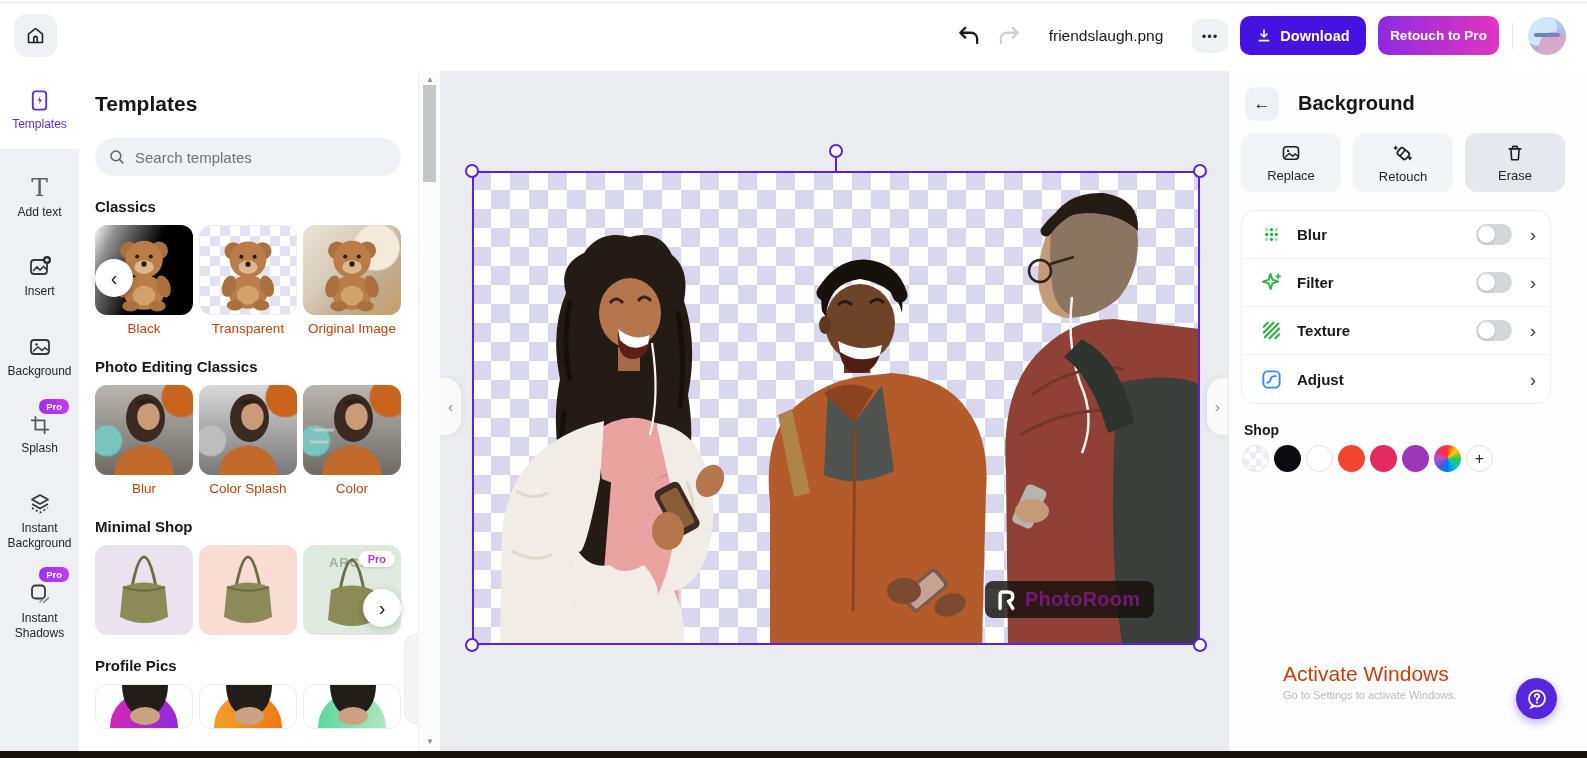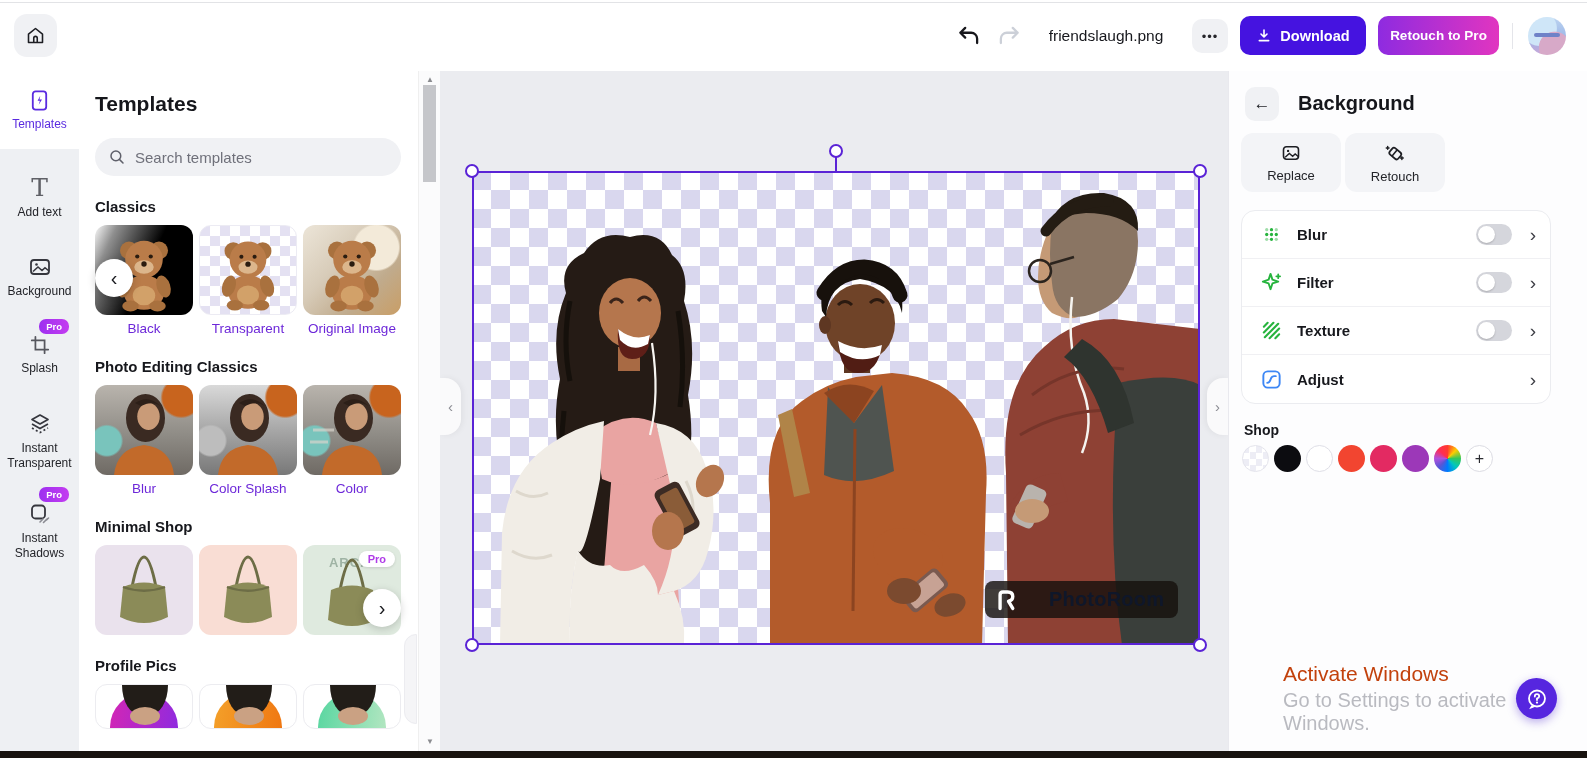--- a/index.html
+++ b/index.html
@@ -43,21 +43,21 @@
   .tpanel{position:absolute;top:71px;left:79px;width:339px;height:687px;background:#fff;z-index:15;overflow:hidden;}
   .tpanel-inner{position:absolute;left:16px;top:0;width:307px;}
   .tpanel h1{font-size:21px;font-weight:800;color:#15161b;margin-top:21px;}
   .search-box{margin-top:22px;width:306px;height:38px;background:#f0f1f4;border-radius:19px;display:flex;align-items:center;padding:0 13px;gap:9px;}
   .search-box input{border:none;background:transparent;outline:none;font-size:15px;color:#30313a;width:240px;font-family:"Liberation Sans",sans-serif;}
   .search-box input::placeholder{color:#6f707a;}
   .sec-title{font-size:15px;font-weight:800;color:#17181d;margin-top:22px;}
   .thumb-row{display:flex;gap:6px;margin-top:10px;}
   .thumb{width:98px;height:90px;border-radius:12px;overflow:hidden;position:relative;cursor:pointer;flex:none;}
   .thumb-labels{display:flex;gap:6px;margin-top:6px;}
-  .thumb-labels span{width:98px;text-align:center;font-size:13.5px;color:#6d28d9;}
+  .thumb-labels span{width:98px;text-align:center;font-size:13.5px;color:#c2410c;}
   .t-black{background:linear-gradient(115deg,#fafafa 0%,#8f8f8f 16%,#000 52%);}
   .t-checker{background:conic-gradient(#ffffff 0deg 90deg,#e4e1f2 90deg 180deg,#ffffff 180deg 270deg,#e4e1f2 270deg) 0 0/20px 20px;border:1px solid #ecebf3;}
   .t-room{background:radial-gradient(circle at 75% 25%,#f3ead9 0 22%,transparent 24%),linear-gradient(135deg,#ece5d8 0%,#d7cbb8 40%,#c0ab8d 70%,#c99e66 100%);}
   .t-city-blur{background:radial-gradient(circle at 12% 62%,#79c4bc 0 14%,transparent 16%),radial-gradient(circle at 88% 14%,#c8641e 0 16%,transparent 18%),linear-gradient(180deg,#b9b4ad 0%,#8f8c86 55%,#6f6a64 100%);}
   .t-city-gray{background:radial-gradient(circle at 12% 62%,#bdbdbd 0 14%,transparent 16%),radial-gradient(circle at 88% 14%,#c8641e 0 16%,transparent 18%),linear-gradient(180deg,#d9d9d9 0%,#a2a2a2 55%,#787878 100%);}
   .t-bag1{background:#eae2ed;} .t-bag2{background:#f9ddd4;} .t-bag3{background:#dfeadf;}
   .bag-text{position:absolute;top:10px;left:0;width:100%;text-align:center;font-weight:800;font-size:13px;color:#9fb3a4;letter-spacing:1px;}
   .card-pro{position:absolute;top:6px;right:6px;background:#fff;border-radius:10px;font-size:11px;font-weight:bold;padding:2px 9px;color:#b03ce8;box-shadow:0 1px 3px rgba(0,0,0,.12);}
   .thumb svg{position:absolute;inset:0;width:100%;height:100%;}
   .carousel-btn{position:absolute;width:38px;height:38px;border-radius:50%;background:#fff;box-shadow:0 2px 8px rgba(0,0,0,.18);display:flex;align-items:center;justify-content:center;font-size:20px;color:#17181d;cursor:pointer;z-index:5;}
@@ -83,44 +83,44 @@
   .flap-r{right:0;border-radius:16px 0 0 16px;box-shadow:-2px 0 6px rgba(0,0,0,.05);}
   .selwrap{position:absolute;left:32px;top:100px;width:728px;height:474px;}
   .checker{position:absolute;inset:0;background:conic-gradient(#ffffff 0deg 90deg,#d9d7ee 90deg 180deg,#ffffff 180deg 270deg,#d9d7ee 270deg) 0 0/38px 38px;}
   .people{position:absolute;inset:0;width:100%;height:100%;}
   .selborder{position:absolute;inset:0;border:2px solid #5a23d6;cursor:move;}
   .handle{position:absolute;width:14px;height:14px;border-radius:50%;background:#fff;border:2px solid #5a23d6;z-index:4;cursor:pointer;}
   .h-tl{left:-7px;top:-7px;} .h-tr{right:-7px;top:-7px;} .h-bl{left:-7px;bottom:-7px;} .h-br{right:-7px;bottom:-7px;}
   .h-rot{left:calc(50% - 7px);top:-27px;}
   .rot-stem{position:absolute;left:calc(50% - 1px);top:-14px;width:2px;height:14px;background:#5a23d6;}
   .wmark{position:absolute;left:513px;top:410px;height:37px;padding:0 14px 0 10px;background:rgba(22,17,14,.82);border-radius:8px;display:flex;align-items:center;gap:8px;cursor:pointer;}
-  .wmark span{color:#0f172a;font-weight:bold;font-size:20px;letter-spacing:.2px;margin-left:24px;}
+  .wmark span{color:#701a75;font-weight:bold;font-size:20px;letter-spacing:.2px;}
 
   
   .rpanel{position:absolute;top:71px;left:1228px;width:359px;height:687px;background:#fdfdfe;border-left:1px solid #e9e9ee;z-index:20;}
   .back-btn{position:absolute;left:16px;top:16px;width:34px;height:34px;border-radius:10px;background:#f0f1f4;display:flex;align-items:center;justify-content:center;font-size:17px;color:#1d1e23;cursor:pointer;}
   .rtitle{position:absolute;left:69px;top:21px;font-size:20px;font-weight:800;color:#15161b;}
-  .actions{position:absolute;left:12px;top:62px;display:flex;gap:4px;}
+  .actions{position:absolute;left:12px;top:62px;display:flex;gap:12px;}
   .action-btn{width:100px;height:59px;border-radius:12px;background:#f3f4f7;display:flex;flex-direction:column;align-items:center;justify-content:center;gap:5px;cursor:pointer;}
   .action-btn.active{background:#e7e8ed;}
   .action-btn span{font-size:13px;color:#232429;}
   .opts-card{position:absolute;left:12px;top:139px;width:310px;border:1px solid #ebecf0;border-radius:14px;background:#fff;overflow:hidden;}
   .opt-row{height:48px;display:flex;align-items:center;padding:0 14px 0 18px;gap:14px;cursor:pointer;border-bottom:1px solid #f0f0f3;}
   .opt-row:last-child{border-bottom:none;}
   .opt-row .olbl{font-size:15px;font-weight:bold;color:#17181d;flex:1;}
   .toggle{width:36px;height:21px;border-radius:11px;background:#d5d6dc;position:relative;cursor:pointer;flex:none;}
   .toggle::after{content:"";position:absolute;left:2px;top:2px;width:17px;height:17px;border-radius:50%;background:#fff;box-shadow:0 1px 2px rgba(0,0,0,.2);}
   .ochev{color:#3d3e45;font-size:19px;line-height:1;margin-left:4px;}
   .color-lbl{position:absolute;left:15px;top:351px;font-size:14px;font-weight:bold;color:#17181d;}
   .swatches{position:absolute;left:13px;top:374px;display:flex;gap:5px;align-items:center;}
   .swatch{width:27px;height:27px;border-radius:50%;cursor:pointer;flex:none;}
   .swatch-add{width:27px;height:27px;border-radius:50%;background:#fff;border:1px solid #dcdce3;display:flex;align-items:center;justify-content:center;font-size:16px;color:#2b2c31;cursor:pointer;}
   .os-mark{position:absolute;left:54px;top:591px;pointer-events:none;}
   .os-mark .l1{font-size:21px;color:#c2410c;}
-  .os-mark .l2{font-size:20px;color:#b9bac0;margin-top:3px;}
+  .os-mark .l2{font-size:11px;color:#b9bac0;margin-top:3px;}
   .help-btn{position:absolute;left:287px;top:607px;width:41px;height:41px;border-radius:50%;background:#5626df;box-shadow:0 3px 10px rgba(60,20,200,.35);display:flex;align-items:center;justify-content:center;cursor:pointer;}
 
   .bottom-strip{position:absolute;bottom:0;left:0;width:1587px;height:7px;background:#18130f;z-index:50;}
   svg{display:block;}
 </style>
 </head>
 <body>
 
 <div class="topbar">
   <div class="home-btn">
@@ -160,20 +160,29 @@
     <svg width="23" height="23" viewBox="0 0 24 24">
         <rect x="5" y="2.5" width="14" height="19" rx="3" fill="none" stroke="#5a2be0" stroke-width="1.9"></rect>
         <path d="M12.8 7 L10 12.2 h2.4 L11.2 16.5 L14.6 11 h-2.6 Z" fill="#5a2be0"></path>
       </svg>
     <span class="lbl">Templates</span>
   </div>
   <div class="rail-item ri-addtext">
     <span class="serif-t">T</span>
     <span class="lbl">Add text</span>
   </div>
+  <div class="rail-item ri-insert">
+    <svg width="24" height="24" viewBox="0 0 24 24">
+        <rect x="3" y="5" width="16" height="14" rx="3" fill="none" stroke="#35363d" stroke-width="1.8"></rect>
+        <path d="M5 16 l4-4 3 3 3.5-3.5 3.5 3.5" fill="none" stroke="#35363d" stroke-width="1.6"></path>
+        <circle cx="19" cy="5" r="4" fill="#2a2b31"></circle>
+        <path d="M19 3.2 v3.6 M17.2 5 h3.6" stroke="#eef0f3" stroke-width="1.3"></path>
+      </svg>
+    <span class="lbl">Insert</span>
+  </div>
   <div class="rail-item ri-background">
     <svg width="24" height="24" viewBox="0 0 24 24">
         <rect x="3" y="5" width="18" height="14" rx="3" fill="none" stroke="#35363d" stroke-width="1.8"></rect>
         <circle cx="8.5" cy="9.5" r="1.3" fill="#35363d"></circle>
         <path d="M5 16.5 l5-4.5 4 3.5 3-2.8 4 3.3" fill="none" stroke="#35363d" stroke-width="1.6"></path>
       </svg>
     <span class="lbl">Background</span>
   </div>
   <div class="rail-item ri-resize">
     <span class="pro-badge">Pro</span>
@@ -181,21 +190,21 @@
         <path d="M7 3 v14 h14 M3 7 h14 v14" fill="none" stroke="#56575e" stroke-width="1.9" stroke-linecap="round"></path>
       </svg>
     <span class="lbl">Splash</span>
   </div>
   <div class="rail-item ri-ibg">
     <svg width="24" height="24" viewBox="0 0 24 24">
         <path d="M12 3 L20 7.5 L12 12 L4 7.5 Z" fill="none" stroke="#35363d" stroke-width="1.7" stroke-linejoin="round"></path>
         <path d="M4 12 l8 4.5 8-4.5" fill="none" stroke="#35363d" stroke-width="1.7"></path>
         <path d="M4 16 l8 4.5 8-4.5" fill="none" stroke="#35363d" stroke-width="1.7" stroke-dasharray="2 2.4"></path>
       </svg>
-    <span class="lbl">Instant Transparent</span>
+    <span class="lbl">Instant Background</span>
   </div>
   <div class="rail-item ri-ish">
     <span class="pro-badge">Pro</span>
     <svg width="24" height="24" viewBox="0 0 24 24">
         <rect x="4" y="3.5" width="13" height="13" rx="3.5" fill="none" stroke="#35363d" stroke-width="1.8"></rect>
         <path d="M12 20 l3-3 M15.5 20.5 l3.5-3.5 M18.5 18 l2-2" stroke="#8a8b92" stroke-width="1.6" stroke-linecap="round"></path>
       </svg>
     <span class="lbl">Instant Shadows</span>
   </div>
 </div>
@@ -477,20 +486,26 @@
     <div class="action-btn">
       <svg width="22" height="22" viewBox="0 0 24 24">
           <g transform="rotate(40 12 13)">
             <rect x="6" y="8" width="12" height="9" rx="2.5" fill="none" stroke="#1d1e23" stroke-width="1.9"></rect>
             <path d="M11 8 v9" stroke="#1d1e23" stroke-width="1.7"></path>
           </g>
           <path d="M4 5 v3 M2.5 6.5 h3 M19.5 16 v3 M18 17.5 h3" stroke="#1d1e23" stroke-width="1.6" stroke-linecap="round"></path>
         </svg>
       <span>Retouch</span>
     </div>
+    <div class="action-btn active">
+      <svg width="20" height="20" viewBox="0 0 24 24">
+          <path d="M5 7 h14 M9 7 V5 Q9 4 10 4 h4 Q15 4 15 5 v2 M7 7 l1 13 h8 l1-13" fill="none" stroke="#1d1e23" stroke-width="1.9" stroke-linecap="round" stroke-linejoin="round"></path>
+        </svg>
+      <span>Erase</span>
+    </div>
   </div>
 
   <div class="opts-card">
     <div class="opt-row">
       <svg width="23" height="23" viewBox="0 0 24 24">
           <g fill="#27b43e">
             <circle cx="7" cy="7" r="1.7" opacity=".45"></circle>
             <circle cx="12" cy="7" r="1.7"></circle>
             <circle cx="17" cy="7" r="1.7" opacity=".45"></circle>
             <circle cx="7" cy="12" r="1.7"></circle>

